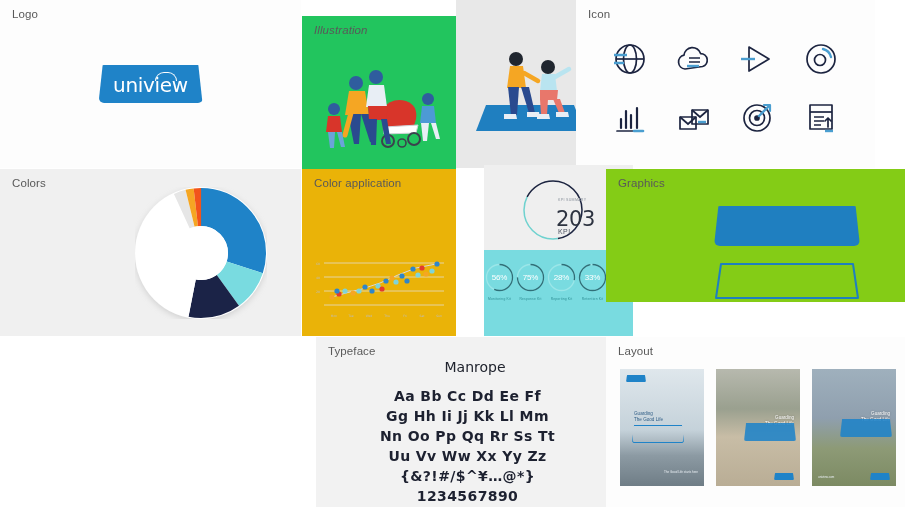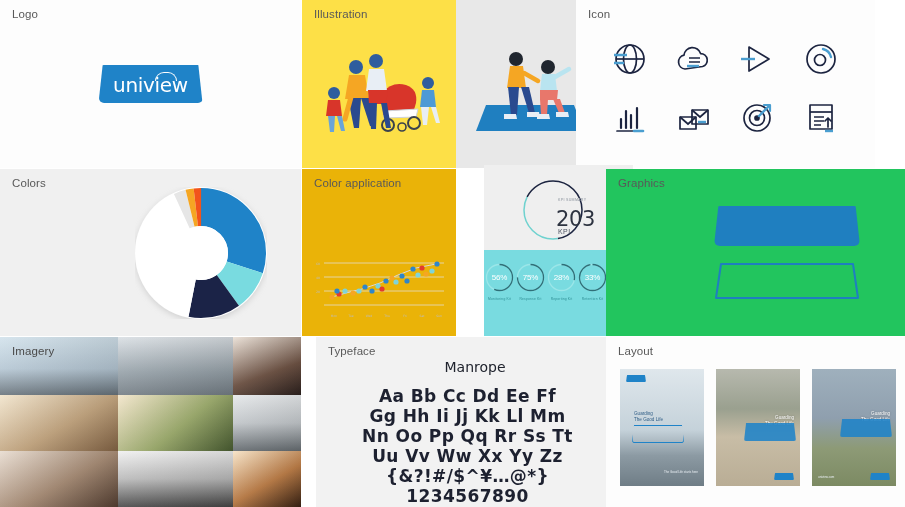--- a/index.html
+++ b/index.html
@@ -13,29 +13,29 @@
 
   .panel { position: absolute; overflow: hidden; }
   .panel-label {
     position: absolute; top: 8px; left: 12px;
     font-size: 11.5px; color: #595959; letter-spacing: .1px;
     z-index: 20; white-space: nowrap;
   }
 
   
   #p-logo   { left: 0;   top: 0; width: 301px; height: 168px; background: #fdfdfd; }
-  #p-illus  { left: 302px; top: 0; width: 154px; height: 168px; background: #fde047; }
+  #p-illus  { left: 302px; top: 16px; width: 154px; height: 168px; background: #22c55e; font-style: italic; }
   #p-illus2 { left: 456px; top: 0; width: 149px; height: 168px; background: #e8e8e8; }
   #p-icon   { left: 576px; top: 0; width: 299px; height: 168px; background: #fdfdfd; }
 
   
   #p-colors { left: 0;   top: 169px; width: 301px; height: 167px; background: #f0f0f0; }
   #p-colapp { left: 302px; top: 169px; width: 154px; height: 167px; background: #eab308; }
   #p-kpi    { left: 456px; top: 165px; width: 149px; height: 171px; background: #efefef; margin-left: 28px; }
-  #p-graph  { left: 606px; top: 169px; width: 299px; height: 167px; background: #22c55e; }
+  #p-graph  { left: 606px; top: 169px; width: 299px; height: 133px; background: #84cc16; }
 
   
   #p-imagery { left: 0;   top: 337px; width: 301px; height: 170px; background: #cfd8de; }
   #p-type    { left: 316px; top: 337px; width: 303px; height: 170px; background: #f2f2f2; }
   #p-layout  { left: 606px; top: 337px; width: 299px; height: 170px; background: #fdfdfd; }
 
   
   .logo-wrap { position: absolute; left: 50%; top: 50%; transform: translate(-50%,-50%); }
   .logo-mark { position: relative; width: 104px; height: 38px; }
   .logo-shape {
@@ -112,21 +112,21 @@
   .ph { position: relative; overflow: hidden; }
   .ph::after {
     content: ""; position: absolute; inset: 0;
     background: linear-gradient(140deg, rgba(255,255,255,.16), rgba(0,0,0,.16));
   }
 
   
   .type-block { position: absolute; left: 0; right: 0; top: 22px; text-align: center; }
   .type-name { font-size: 14px; color: #20242e; margin-bottom: 11px; font-family: "DejaVu Sans", sans-serif; margin-left: 15px; }
   .type-line {
-    font-size: 17px; line-height: 20px; color: #1d2130; letter-spacing: .4px;
+    font-size: 14px; line-height: 20px; color: #1d2130; letter-spacing: .4px;
     font-family: "DejaVu Sans", sans-serif; font-weight: bold;
   }
 
   
   .posters { position: absolute; left: 14px; top: 32px; display: flex; gap: 12px; }
   .poster { position: relative; width: 84px; height: 117px; overflow: hidden; background: #b9c3cb; }
   .poster-badge {
     position: absolute; left: 6px; top: 6px; width: 20px; height: 7px;
     background: #1f83c8; border-radius: 1.5px;
     clip-path: polygon(5% 0%, 95% 0%, 100% 100%, 0% 100%);
@@ -434,34 +434,20 @@
   </div>
 
   <div class="panel" id="p-graph">
     <div class="panel-label">Graphics</div>
     <div class="gfx-solid"></div>
     <svg class="gfx-outline" width="146" height="40" viewBox="0 0 146 40">
       <path d="M7 3 h132 l5 34 h-142 z" fill="none" stroke="#1f7fc0" stroke-width="2" stroke-linejoin="round"></path>
     </svg>
   </div>
 
-  <div class="panel" id="p-imagery">
-    <div class="img-grid">
-      <div class="ph" style="background:linear-gradient(180deg,#cfe0ea 0%,#b9ccda 55%,#6e7a83 100%)"></div>
-      <div class="ph" style="background:linear-gradient(180deg,#d7dde2 0%,#9aa6ae 60%,#7b858d 100%)"></div>
-      <div class="ph" style="background:linear-gradient(160deg,#e8ddd2 0%,#6b4d3d 60%,#2f2320 100%)"></div>
-      <div class="ph" style="background:linear-gradient(150deg,#f0e2c8 0%,#c9a87e 55%,#8d6b4a 100%)"></div>
-      <div class="ph" style="background:linear-gradient(140deg,#f2e3c6 0%,#9fb06a 55%,#4f6436 100%)"></div>
-      <div class="ph" style="background:linear-gradient(180deg,#e3e6e8 0%,#c7ccd0 50%,#6d7479 100%)"></div>
-      <div class="ph" style="background:linear-gradient(150deg,#e6d9cc 0%,#a98b72 55%,#5b4436 100%)"></div>
-      <div class="ph" style="background:linear-gradient(180deg,#efefef 0%,#bdbdbd 50%,#4a4a4a 100%)"></div>
-      <div class="ph" style="background:linear-gradient(150deg,#f6e0c0 0%,#c07a3e 55%,#3c2415 100%)"></div>
-    </div>
-    <div class="panel-label" style="color:#4a4a4a;">Imagery</div>
-  </div>
 
   <div class="panel" id="p-type">
     <div class="panel-label">Typeface</div>
     <div class="type-block">
       <div class="type-name">Manrope</div>
       <div class="type-line">Aa Bb Cc Dd Ee Ff</div>
       <div class="type-line">Gg Hh Ii Jj Kk Ll Mm</div>
       <div class="type-line">Nn Oo Pp Qq Rr Ss Tt</div>
       <div class="type-line">Uu Vv Ww Xx Yy Zz</div>
       <div class="type-line">{&amp;?!#/$^¥…@*}</div>

